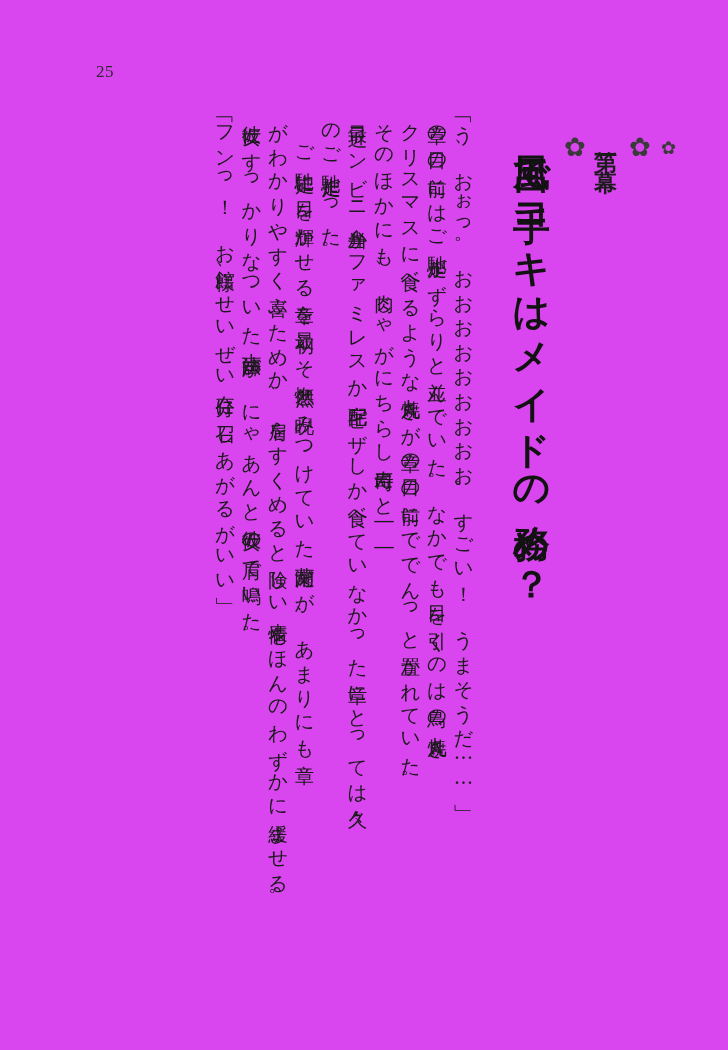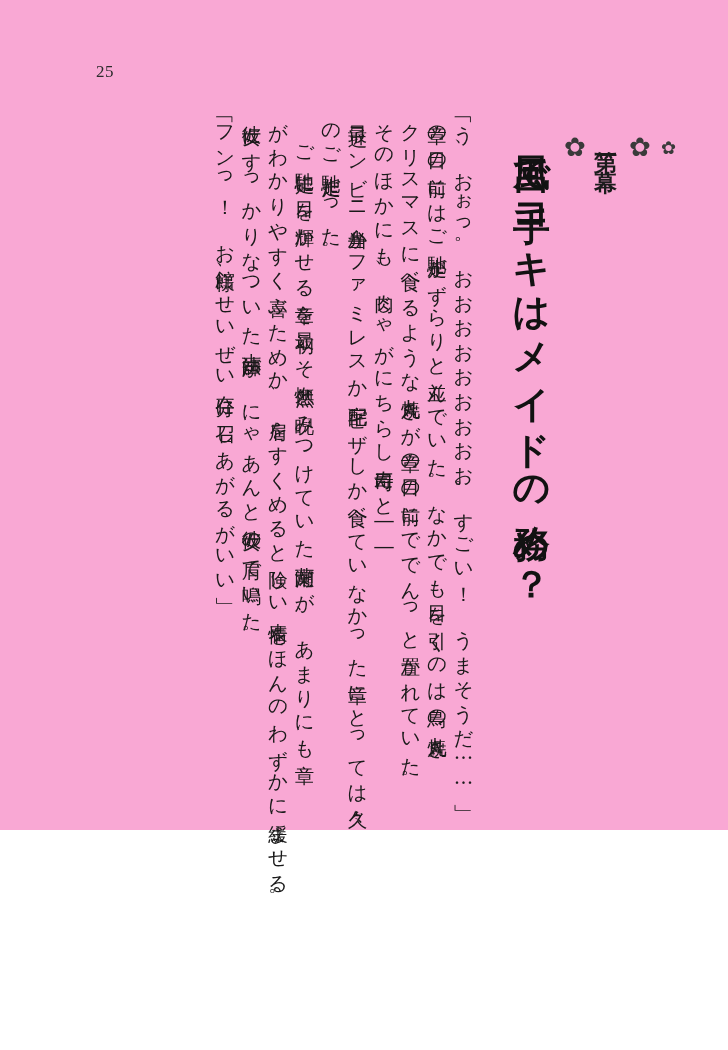--- a/index.html
+++ b/index.html
@@ -10,22 +10,22 @@
     width: 728px;
     height: 1050px;
     background: #ffffff;
     font-family: "Liberation Serif", serif;
     color: #1a1a1a;
     overflow: hidden;
   }
   .page {
     position: relative;
     width: 728px;
-    height: 830px;
-    background: #f9a8d4;
+    height: 1050px;
+    background: #d946ef;
   }
   
   .page-number {
     position: absolute;
     left: 96px;
     top: 62px;
     font-size: 17px;
     letter-spacing: 0.5px;
     color: #2b2b2b;
     font-family: "Liberation Serif", serif;

